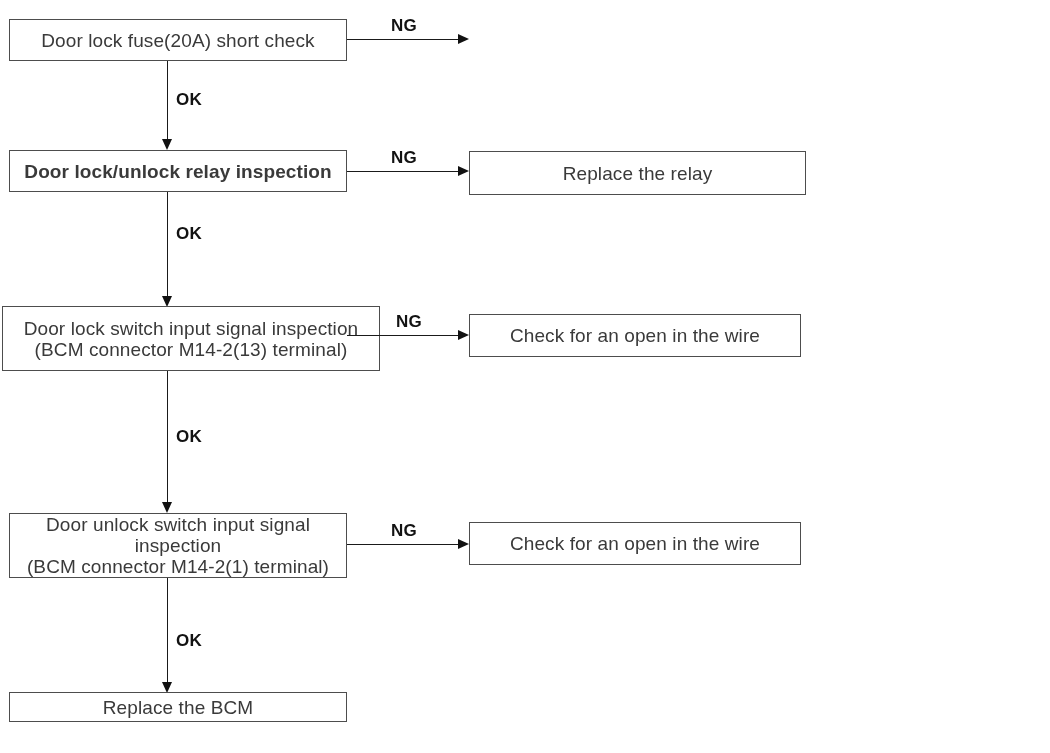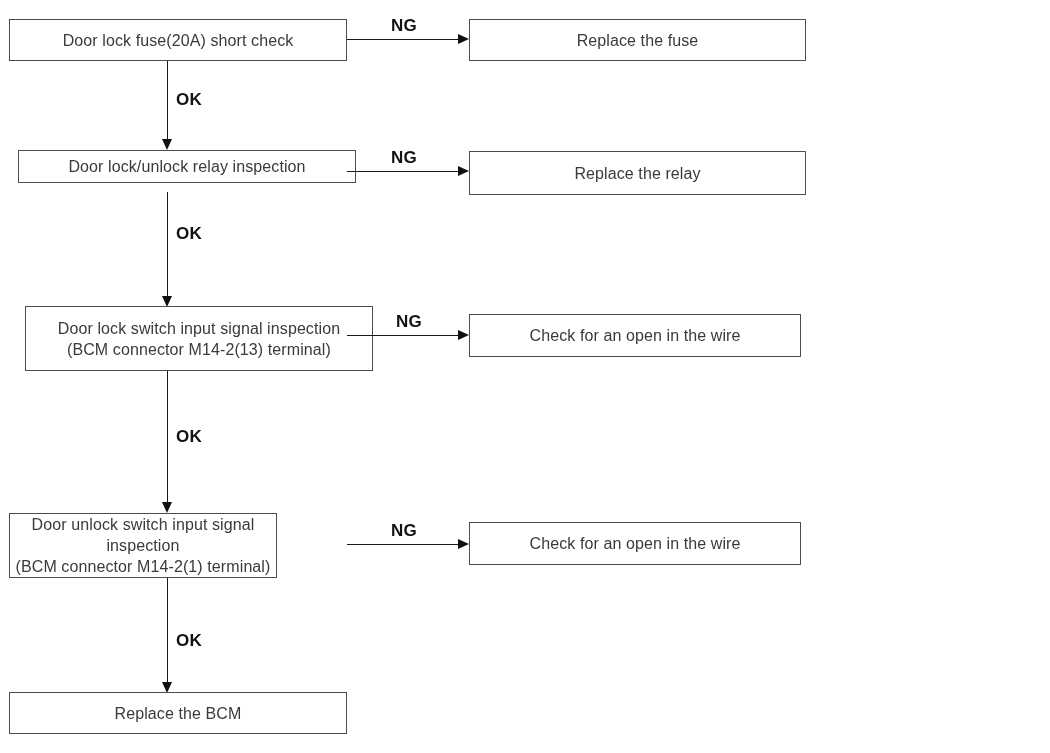--- a/index.html
+++ b/index.html
@@ -20,21 +20,21 @@
   .node {
     position: absolute;
     box-sizing: border-box;
     border: 1px solid #4d4d4d;
     background: #ffffff;
     display: flex;
     align-items: center;
     justify-content: center;
     text-align: center;
     color: #3a3a3a;
-    font-size: 16px;
+    font-size: 19px;
     line-height: 21px;
     letter-spacing: 0.1px;
     white-space: pre-line;
   }
   .node-text {
     display: block;
     white-space: pre-line;
     color: #3a3a3a;
   }
   .edge-label {
@@ -78,75 +78,72 @@
 <div id="canvas">
 
   <div class="node" style="left:9px; top:19px; width:338px; height:42px;">
     <span class="node-text">Door lock fuse(20A) short check</span>
   </div>
 
   <div class="hline" style="left:347px; top:39px; width:113px;"></div>
   <div class="arrow-right" style="left:458px; top:34px;"></div>
   <div class="edge-label" style="left:391px; top:16px;">NG</div>
 
-  <div class="node" style="left:469px; top:19px; width:337px; height:42px;">
-    <span class="node-text">Replace the fuse</span>
-  </div>
 
   <div class="vline" style="left:167px; top:61px; height:83px;"></div>
   <div class="arrow-down" style="left:162px; top:139px;"></div>
   <div class="edge-label" style="left:176px; top:90px;">OK</div>
 
-  <div class="node" style="left:18px; top:150px; width:338px; height:33px;">
+  <div class="node" style="left:9px; top:150px; width:338px; height:42px;font-weight:bold;">
     <span class="node-text">Door lock/unlock relay inspection</span>
   </div>
 
   <div class="hline" style="left:347px; top:171px; width:113px;"></div>
   <div class="arrow-right" style="left:458px; top:166px;"></div>
   <div class="edge-label" style="left:391px; top:148px;">NG</div>
 
   <div class="node" style="left:469px; top:151px; width:337px; height:44px;">
     <span class="node-text">Replace the relay</span>
   </div>
 
   <div class="vline" style="left:167px; top:192px; height:108px;"></div>
   <div class="arrow-down" style="left:162px; top:296px;"></div>
   <div class="edge-label" style="left:176px; top:224px;">OK</div>
 
-  <div class="node" style="left:25px; top:306px; width:348px; height:65px;">
+  <div class="node" style="left:2px; top:306px; width:378px; height:65px;">
     <span class="node-text">Door lock switch input signal inspection
 (BCM connector M14-2(13) terminal)</span>
   </div>
 
   <div class="hline" style="left:347px; top:335px; width:113px;"></div>
   <div class="arrow-right" style="left:458px; top:330px;"></div>
   <div class="edge-label" style="left:396px; top:312px;">NG</div>
 
   <div class="node" style="left:469px; top:314px; width:332px; height:43px;">
     <span class="node-text">Check for an open in the wire</span>
   </div>
 
   <div class="vline" style="left:167px; top:371px; height:135px;"></div>
   <div class="arrow-down" style="left:162px; top:502px;"></div>
   <div class="edge-label" style="left:176px; top:427px;">OK</div>
 
-  <div class="node" style="left:9px; top:513px; width:268px; height:65px;">
+  <div class="node" style="left:9px; top:513px; width:338px; height:65px;">
     <span class="node-text">Door unlock switch input signal inspection
 (BCM connector M14-2(1) terminal)</span>
   </div>
 
   <div class="hline" style="left:347px; top:544px; width:113px;"></div>
   <div class="arrow-right" style="left:458px; top:539px;"></div>
   <div class="edge-label" style="left:391px; top:521px;">NG</div>
 
   <div class="node" style="left:469px; top:522px; width:332px; height:43px;">
     <span class="node-text">Check for an open in the wire</span>
   </div>
 
   <div class="vline" style="left:167px; top:578px; height:108px;"></div>
   <div class="arrow-down" style="left:162px; top:682px;"></div>
   <div class="edge-label" style="left:176px; top:631px;">OK</div>
 
-  <div class="node" style="left:9px; top:692px; width:338px; height:42px;">
+  <div class="node" style="left:9px; top:692px; width:338px; height:30px;">
     <span class="node-text">Replace the BCM</span>
   </div>
 
 </div>
 
 </body></html>

